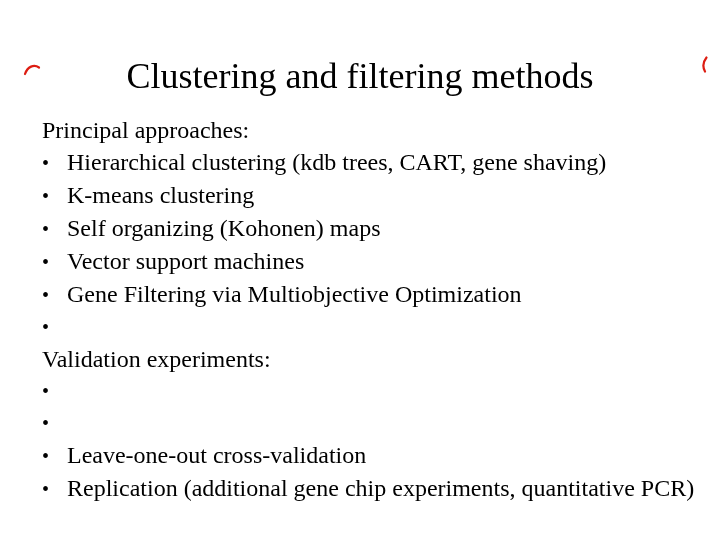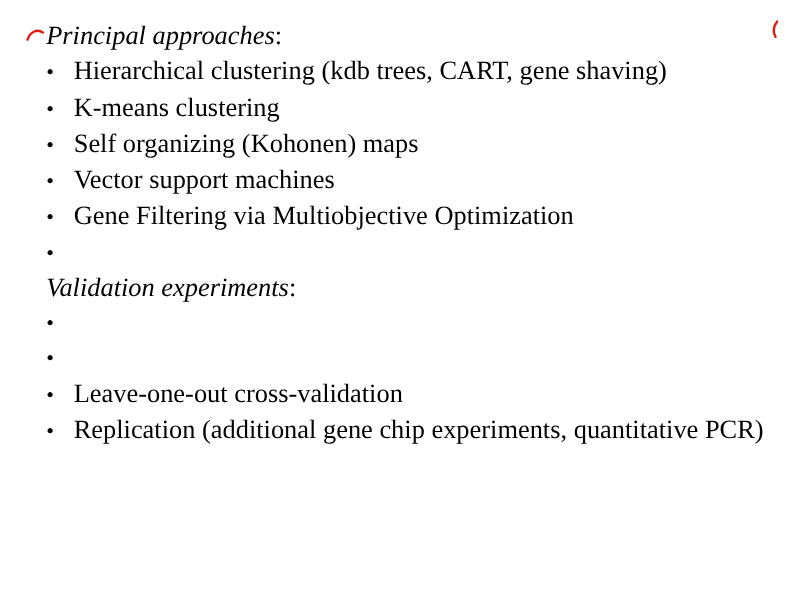--- a/index.html
+++ b/index.html
@@ -25,21 +25,21 @@
     text-align: center;
     white-space: nowrap;
   }
 
   .slide-body {
     margin-top: 17px;
     padding-left: 42px;
     font-size: 24px;
   }
   .row { line-height: 32px; white-space: nowrap; }
-  .section-heading .heading-text { font-style: italic; }
+  .section-heading .heading-text { }
   .item { display: flex; align-items: baseline; }
   .bullet {
     flex: 0 0 25px;
     width: 25px;
     font-size: 20px;
   }
   .item-text.bold { font-weight: normal; }
 </style>
 </head>
 <body>
@@ -47,20 +47,21 @@
 <div class="slide">
 
   <svg class="pen-mark pen-mark-tl" width="18" height="16" viewBox="0 0 18 16">
     <path d="M2,12 C4.5,4.5 11,2 16,5.5" fill="none" stroke="#dd1d12" stroke-width="2.2" stroke-linecap="round"></path>
   </svg>
 
   <svg class="pen-mark pen-mark-tr" width="12" height="17" viewBox="0 0 12 17">
     <path d="M7.5,1.5 C4,6 3.5,11 6,15.5" fill="none" stroke="#dd1d12" stroke-width="2.2" stroke-linecap="round"></path>
   </svg>
 
+  <h1 class="title">Clustering and filtering methods</h1>
 
   <div class="slide-body">
 
     <div class="row section-heading"><span class="heading-text">Principal approaches</span><span>:</span></div>
 
     <div class="row item">
       <span class="bullet">•</span>
       <span class="item-text">Hierarchical clustering (kdb trees, CART, gene shaving)</span>
     </div>
     <div class="row item">

